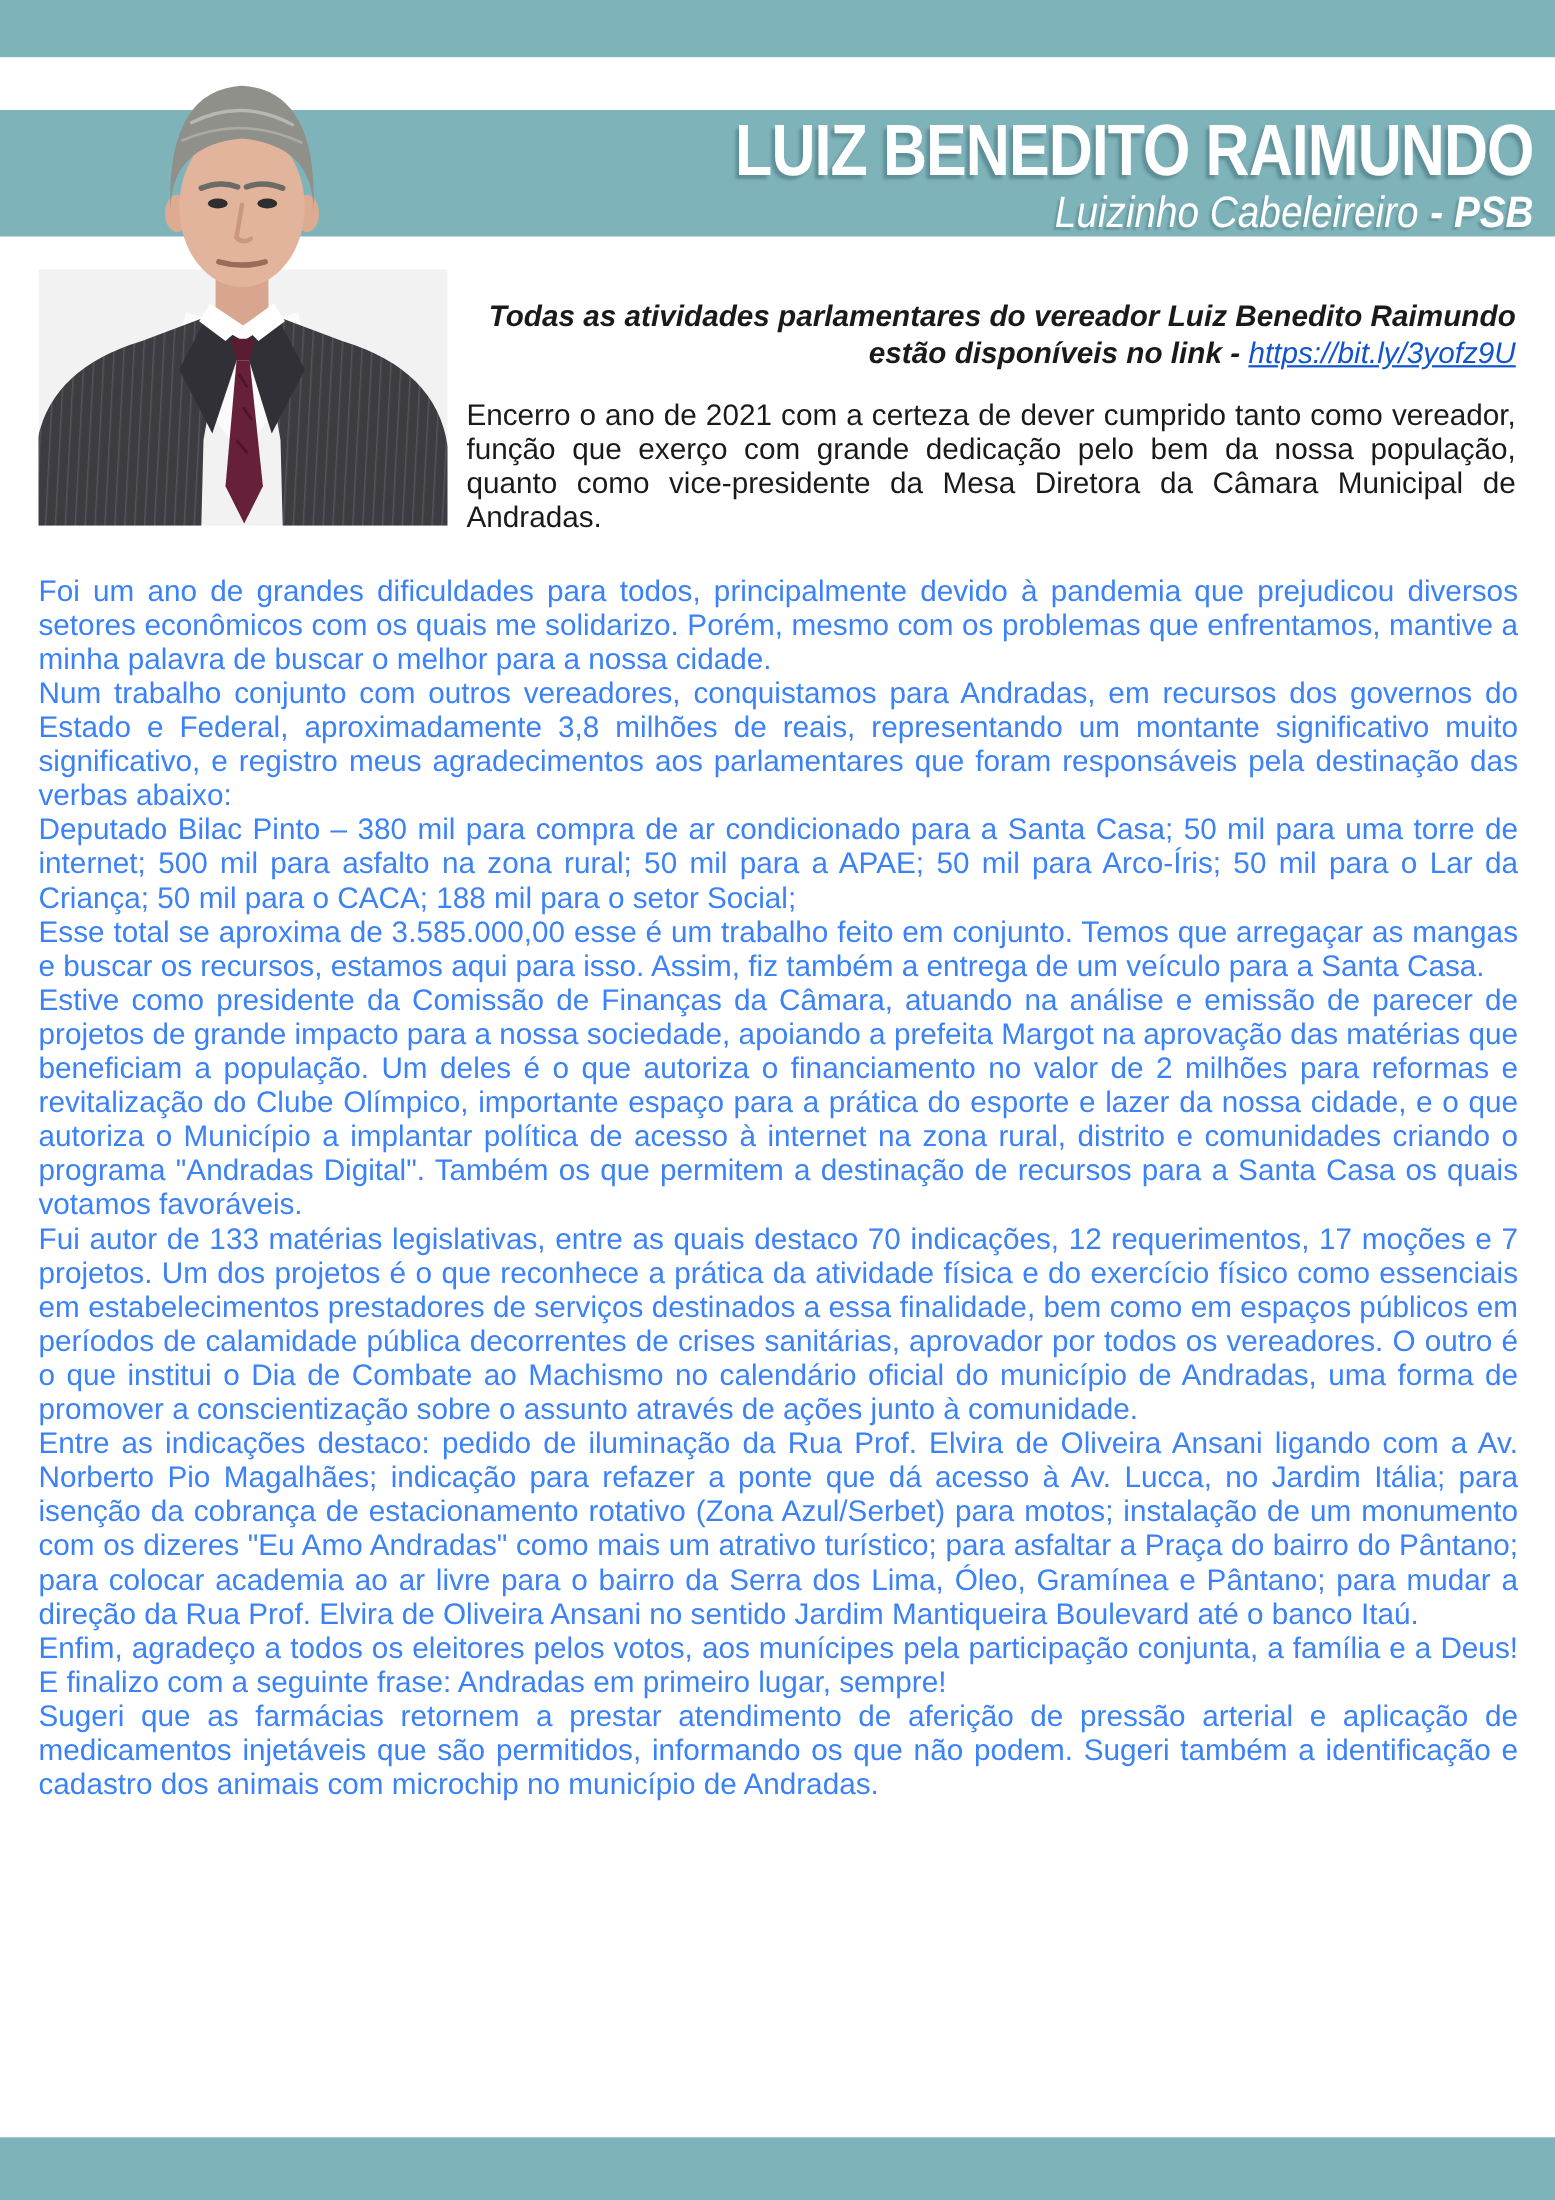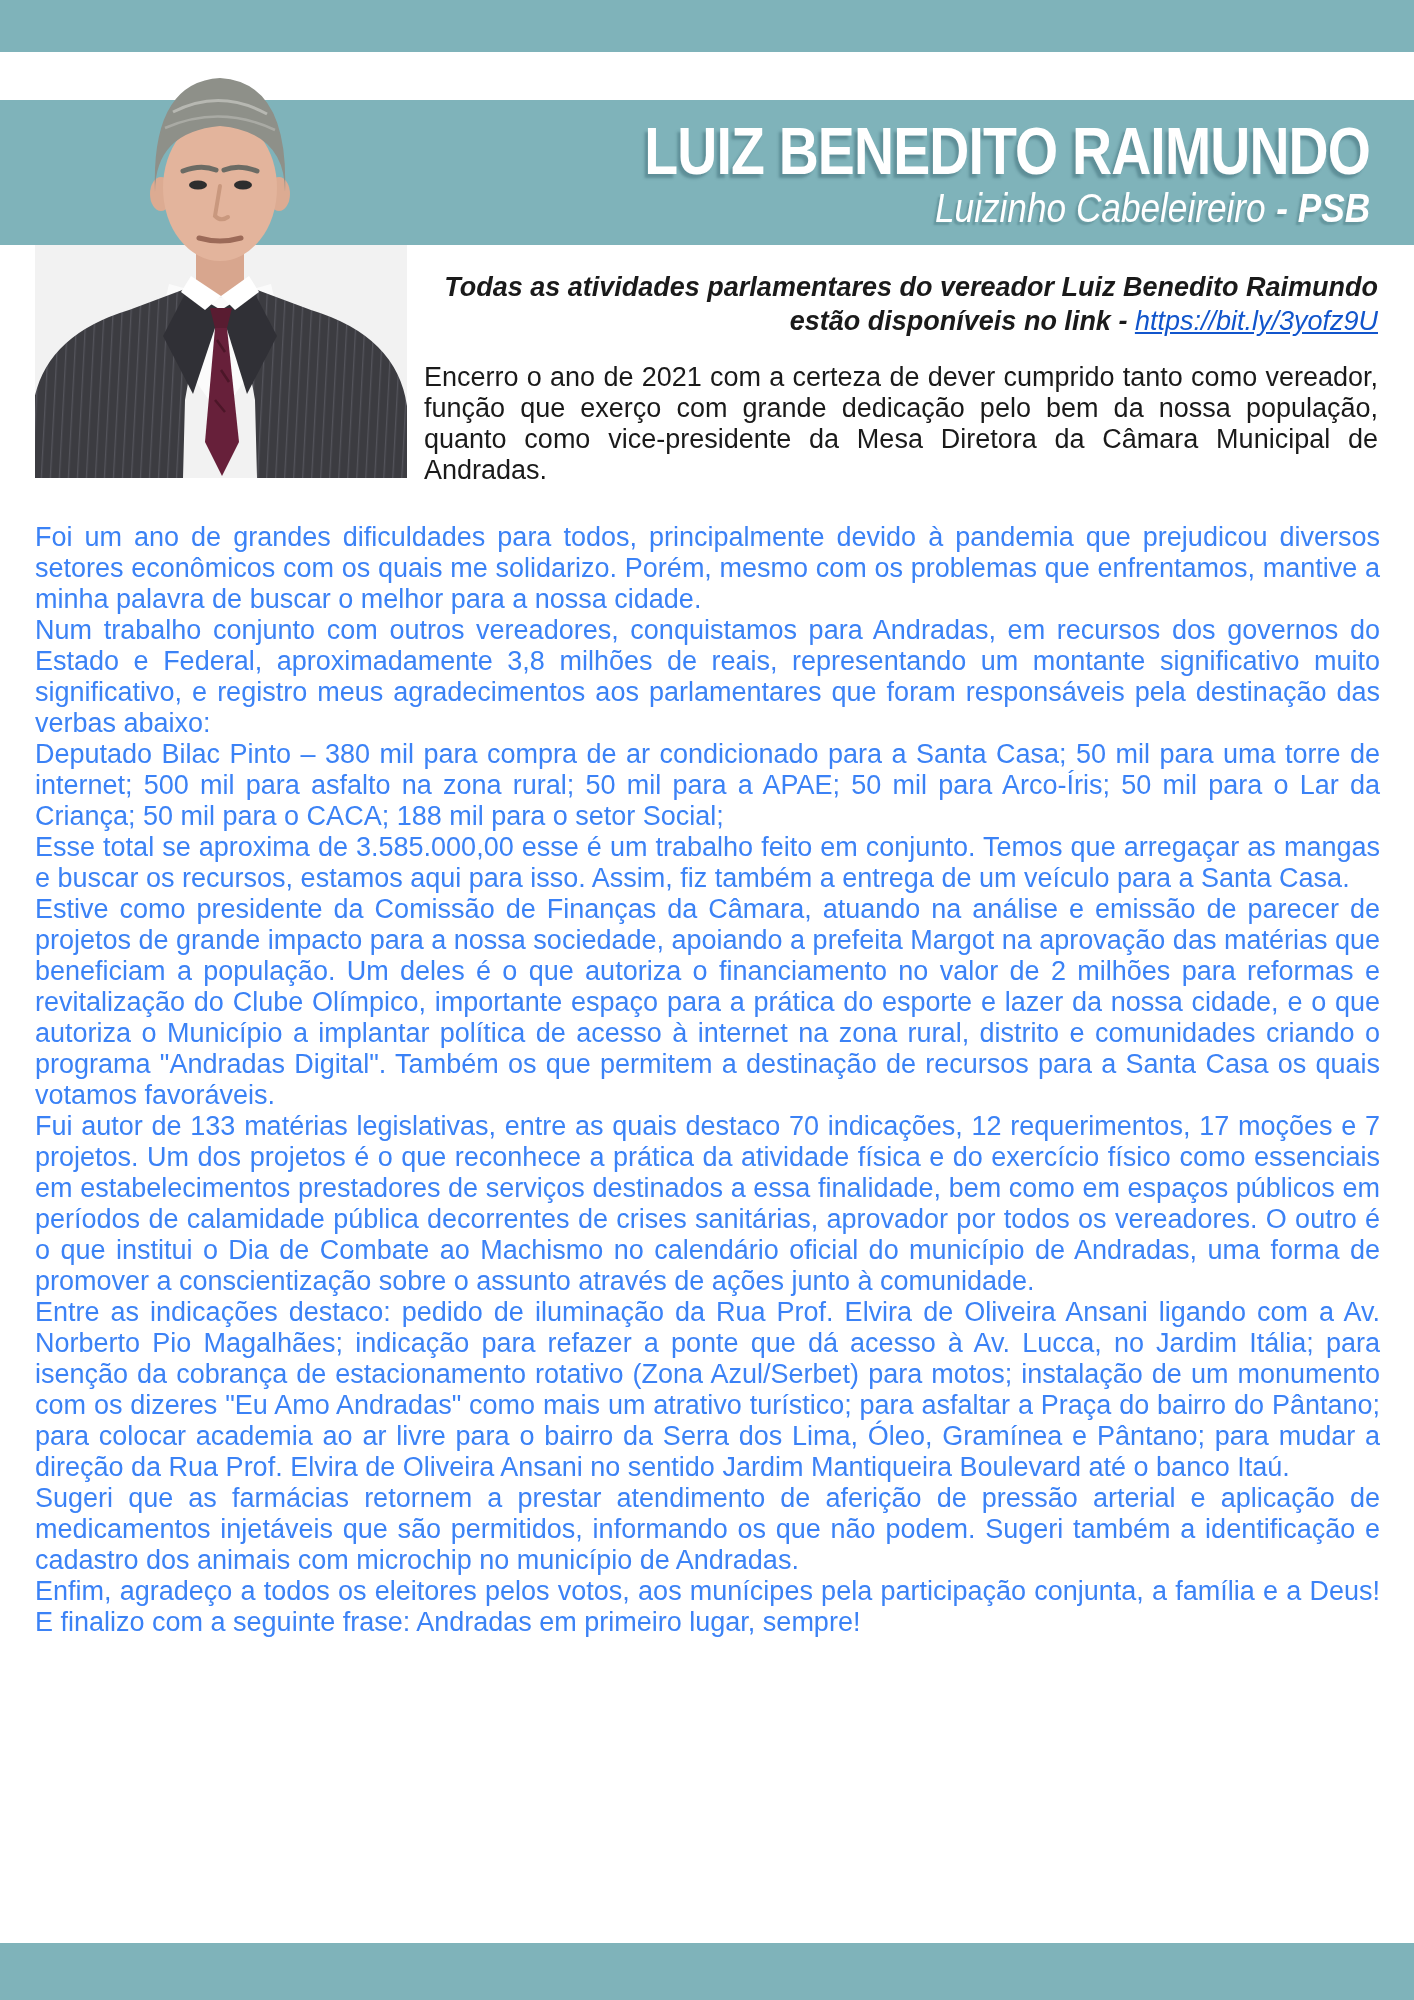--- a/index.html
+++ b/index.html
@@ -12,24 +12,24 @@
     font-family: "Liberation Sans", sans-serif;
     color: #111111;
   }
 
   
   .band-top {
     position: absolute; left:0; top:0; width:1414px; height:52px;
     background: #7fb3ba;
   }
   .band-main {
-    position: absolute; left:0; top:100px; width:1414px; height:145px;
+    position: absolute; left:0; top:100px; width:1414px; height:115px;
     background: #7fb3ba;
     display:flex; flex-direction:column; justify-content:center; align-items:flex-end;
-    padding-right:44px; box-sizing:border-box;
+    padding-right:20px; box-sizing:border-box;
   }
   .title-wrap { text-align:right; }
   .page-title {
     color:#ffffff;
     font-size:66px; font-weight:bold; line-height:1;
     letter-spacing:-1px;
     transform: scaleX(0.84); transform-origin:100% 50%;
     text-shadow:-4px 4px 3px rgba(55,100,110,0.45);
     white-space:nowrap;
   }
@@ -154,19 +154,19 @@
   </div>
 
   <div class="main-text">
     <p>Foi um ano de grandes dificuldades para todos, principalmente devido à pandemia que prejudicou diversos setores econômicos com os quais me solidarizo. Porém, mesmo com os problemas que enfrentamos, mantive a minha palavra de buscar o melhor para a nossa cidade.</p>
     <p>Num trabalho conjunto com outros vereadores, conquistamos para Andradas, em recursos dos governos do Estado e Federal, aproximadamente 3,8 milhões de reais, representando um montante significativo muito significativo, e registro meus agradecimentos aos parlamentares que foram responsáveis pela destinação das verbas abaixo:</p>
     <p>Deputado Bilac Pinto – 380 mil para compra de ar condicionado para a Santa Casa; 50 mil para uma torre de internet; 500 mil para asfalto na zona rural; 50 mil para a APAE; 50 mil para Arco-Íris; 50 mil para o Lar da Criança; 50 mil para o CACA; 188 mil para o setor Social;</p>
     <p>Esse total se aproxima de 3.585.000,00 esse é um trabalho feito em conjunto. Temos que arregaçar as mangas e buscar os recursos, estamos aqui para isso. Assim, fiz também a entrega de um veículo para a Santa Casa.</p>
     <p>Estive como presidente da Comissão de Finanças da Câmara, atuando na análise e emissão de parecer de projetos de grande impacto para a nossa sociedade, apoiando a prefeita Margot na aprovação das matérias que beneficiam a população. Um deles é o que autoriza o financiamento no valor de 2 milhões para reformas e revitalização do Clube Olímpico, importante espaço para a prática do esporte e lazer da nossa cidade, e o que autoriza o Município a implantar política de acesso à internet na zona rural, distrito e comunidades criando o programa "Andradas Digital". Também os que permitem a destinação de recursos para a Santa Casa os quais votamos favoráveis.</p>
     <p>Fui autor de 133 matérias legislativas, entre as quais destaco 70 indicações, 12 requerimentos, 17 moções e 7 projetos. Um dos projetos é o que reconhece a prática da atividade física e do exercício físico como essenciais em estabelecimentos prestadores de serviços destinados a essa finalidade, bem como em espaços públicos em períodos de calamidade pública decorrentes de crises sanitárias, aprovador por todos os vereadores. O outro é o que institui o Dia de Combate ao Machismo no calendário oficial do município de Andradas, uma forma de promover a conscientização sobre o assunto através de ações junto à comunidade.</p>
     <p>Entre as indicações destaco: pedido de iluminação da Rua Prof. Elvira de Oliveira Ansani ligando com a Av. Norberto Pio Magalhães; indicação para refazer a ponte que dá acesso à Av. Lucca, no Jardim Itália; para isenção da cobrança de estacionamento rotativo (Zona Azul/Serbet) para motos; instalação de um monumento com os dizeres "Eu Amo Andradas" como mais um atrativo turístico; para asfaltar a Praça do bairro do Pântano; para colocar academia ao ar livre para o bairro da Serra dos Lima, Óleo, Gramínea e Pântano; para mudar a direção da Rua Prof. Elvira de Oliveira Ansani no sentido Jardim Mantiqueira Boulevard até o banco Itaú.</p>
+    <p>Enfim, agradeço a todos os eleitores pelos votos, aos munícipes pela participação conjunta, a família e a Deus! E finalizo com a seguinte frase: Andradas em primeiro lugar, sempre!</p>
     <p>Sugeri que as farmácias retornem a prestar atendimento de aferição de pressão arterial e aplicação de medicamentos injetáveis que são permitidos, informando os que não podem. Sugeri também a identificação e cadastro dos animais com microchip no município de Andradas.</p>
-    <p>Enfim, agradeço a todos os eleitores pelos votos, aos munícipes pela participação conjunta, a família e a Deus! E finalizo com a seguinte frase: Andradas em primeiro lugar, sempre!</p>
   </div>
 
   <div class="band-footer"></div>
 
 </div>
 
 </body></html>

